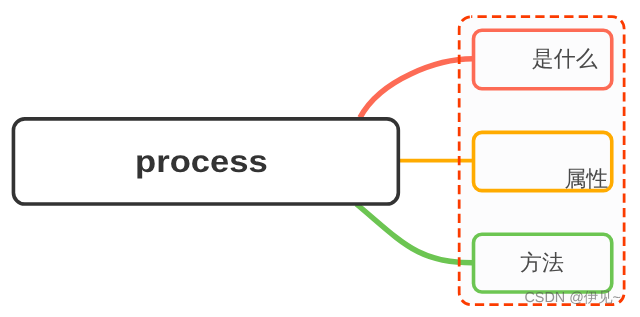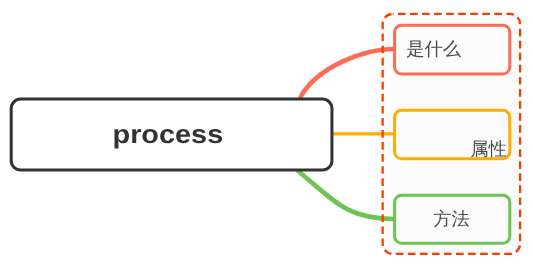--- a/index.html
+++ b/index.html
@@ -7,21 +7,21 @@
        font-family:"Liberation Sans",sans-serif;
        -webkit-font-smoothing:antialiased;text-rendering:geometricPrecision;}
   #canvas{position:relative;width:533px;height:264px;}
   svg#art{position:absolute;left:0;top:0;width:533px;height:264px;display:block;}
   .nlabel{position:absolute;display:flex;align-items:center;justify-content:center;
           box-sizing:border-box;will-change:transform;}
   #root-label{left:11.2px;top:99.2px;width:313px;height:71px;
               font-size:26px;font-weight:bold;color:#333333;}
   #root-label>span{display:inline-block;transform:translateY(0.45px) scaleX(1.11);}
   .leaf-label{width:115.2px;height:48px;font-size:18.3px;color:#4a4a4a;}
-  #leaf-label-0{left:376px;top:24.6px;}
+  #leaf-label-0{left:413px;top:24.6px;}
   #leaf-label-1{left:393.5px;top:125px;margin-left:37px;}
   #leaf-label-2{left:393.5px;top:194.6px;text-align:center;}
   #watermark{position:absolute;left:436.5px;top:240px;font-size:12px;
              color:rgba(80,80,80,.62);white-space:nowrap;will-change:transform;}
 </style>
 </head>
 <body>
 
 <div id="canvas">
   <svg id="art" viewBox="0 0 533 264">
@@ -40,13 +40,14 @@
     <rect x="382.65" y="13.95" width="137.45" height="239.9" rx="10" ry="10" fill="none" stroke-width="2.3" stroke-dasharray="7.71 4.34" stroke-dashoffset="6.8" stroke="#fb3b00"></rect>
   </svg>
 
   <div class="nlabel" id="root-label">
       <span>process</span>
     </div>
   <div class="nlabel leaf-label" id="leaf-label-0">是什么</div>
   <div class="nlabel leaf-label" id="leaf-label-1">属性</div>
   <div class="nlabel leaf-label" id="leaf-label-2">方法</div>
 
+  <div id="watermark">CSDN @伊见~</div>
 </div>
 
 </body></html>

